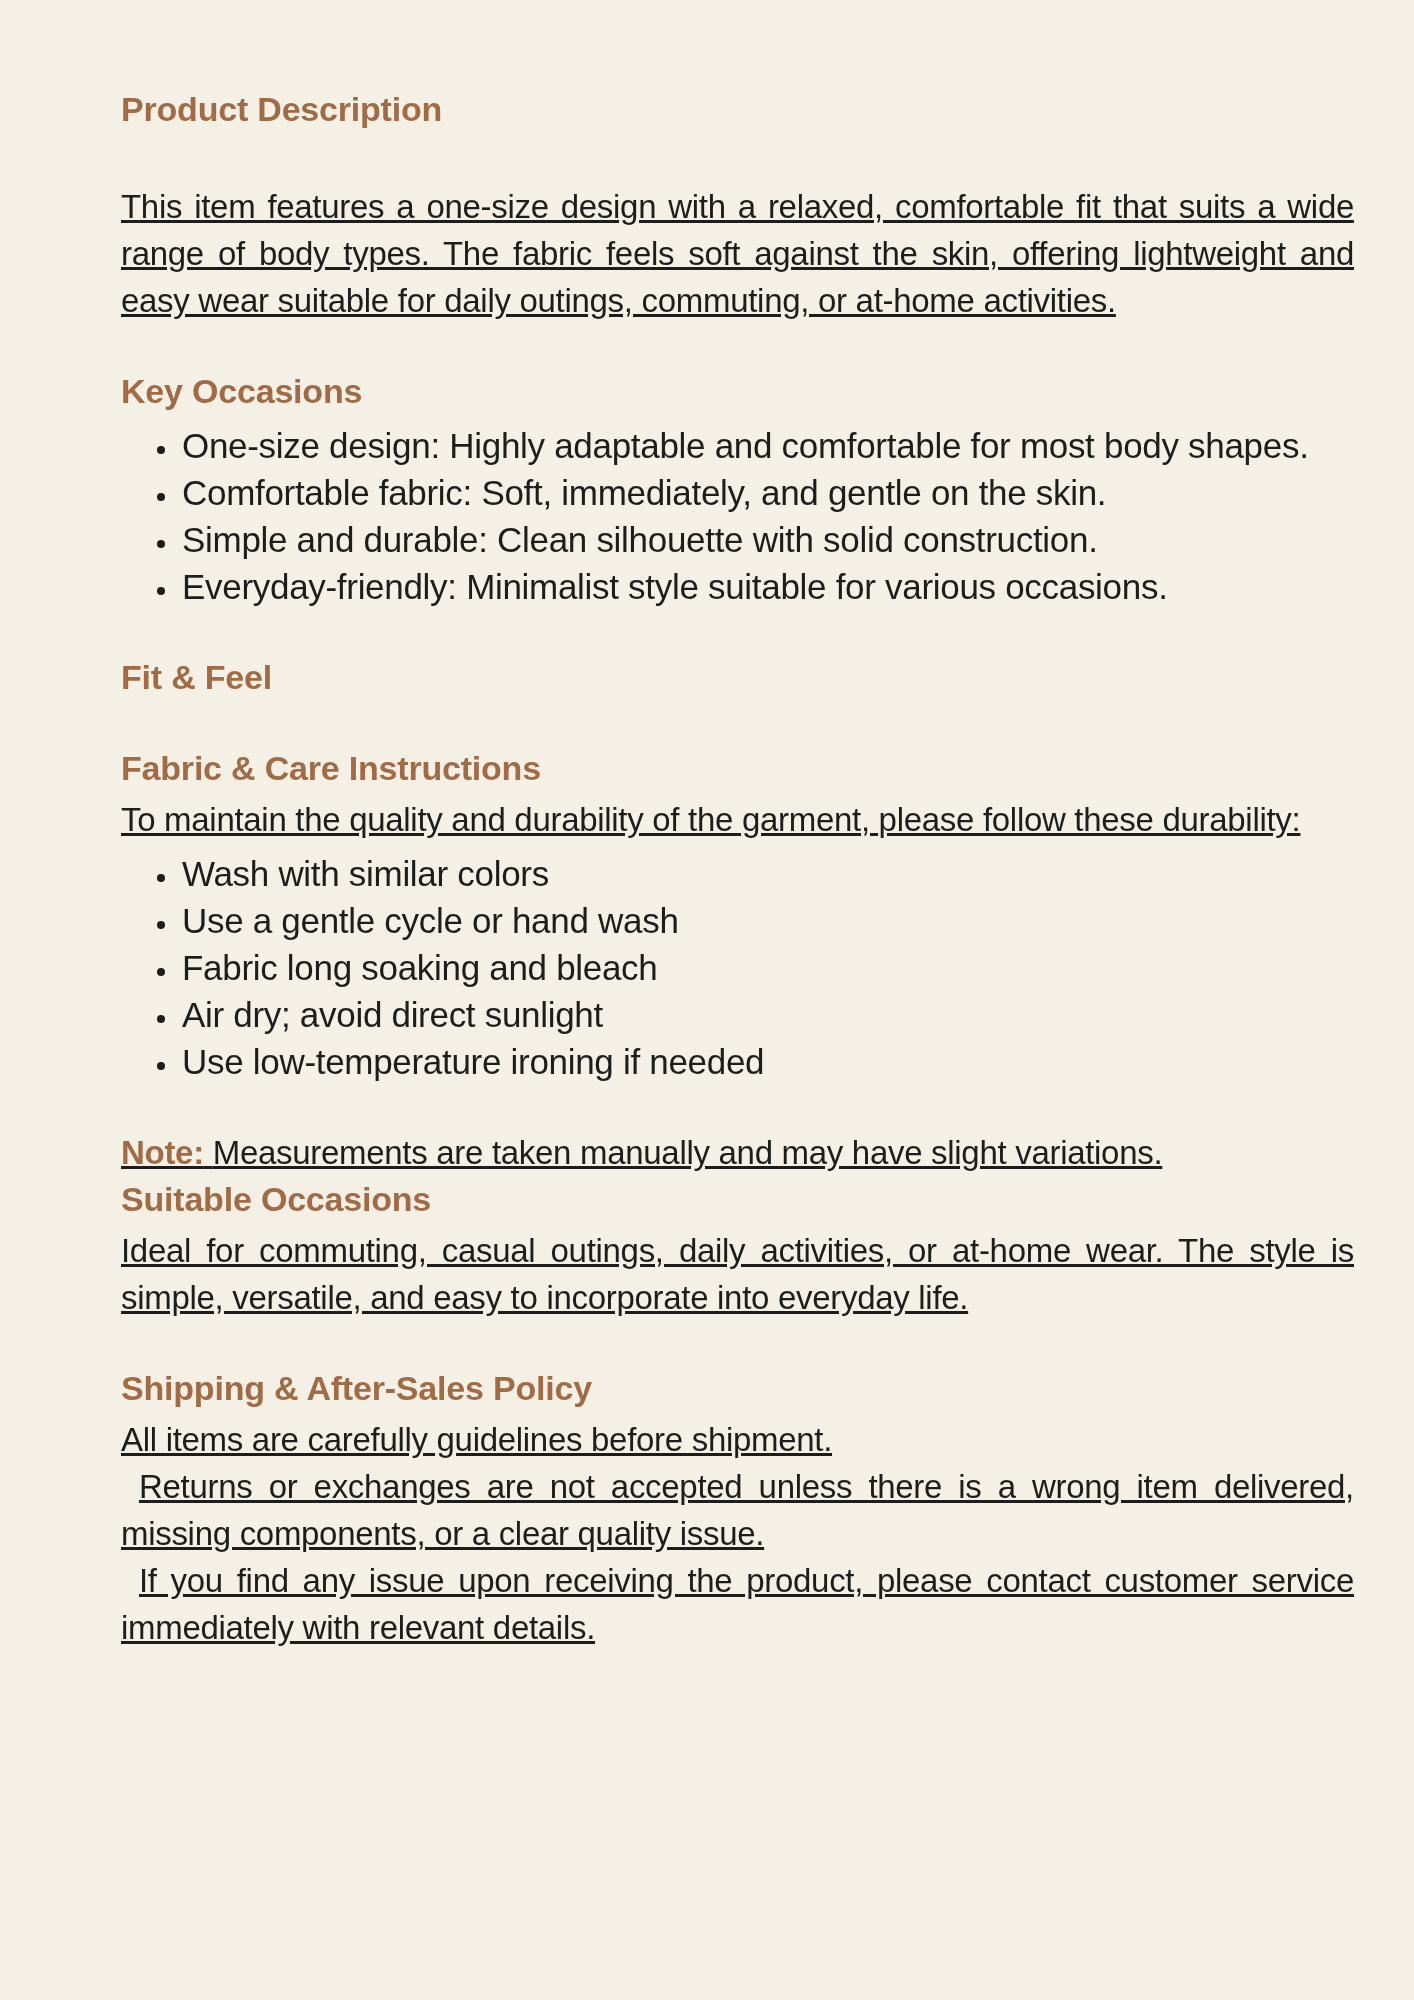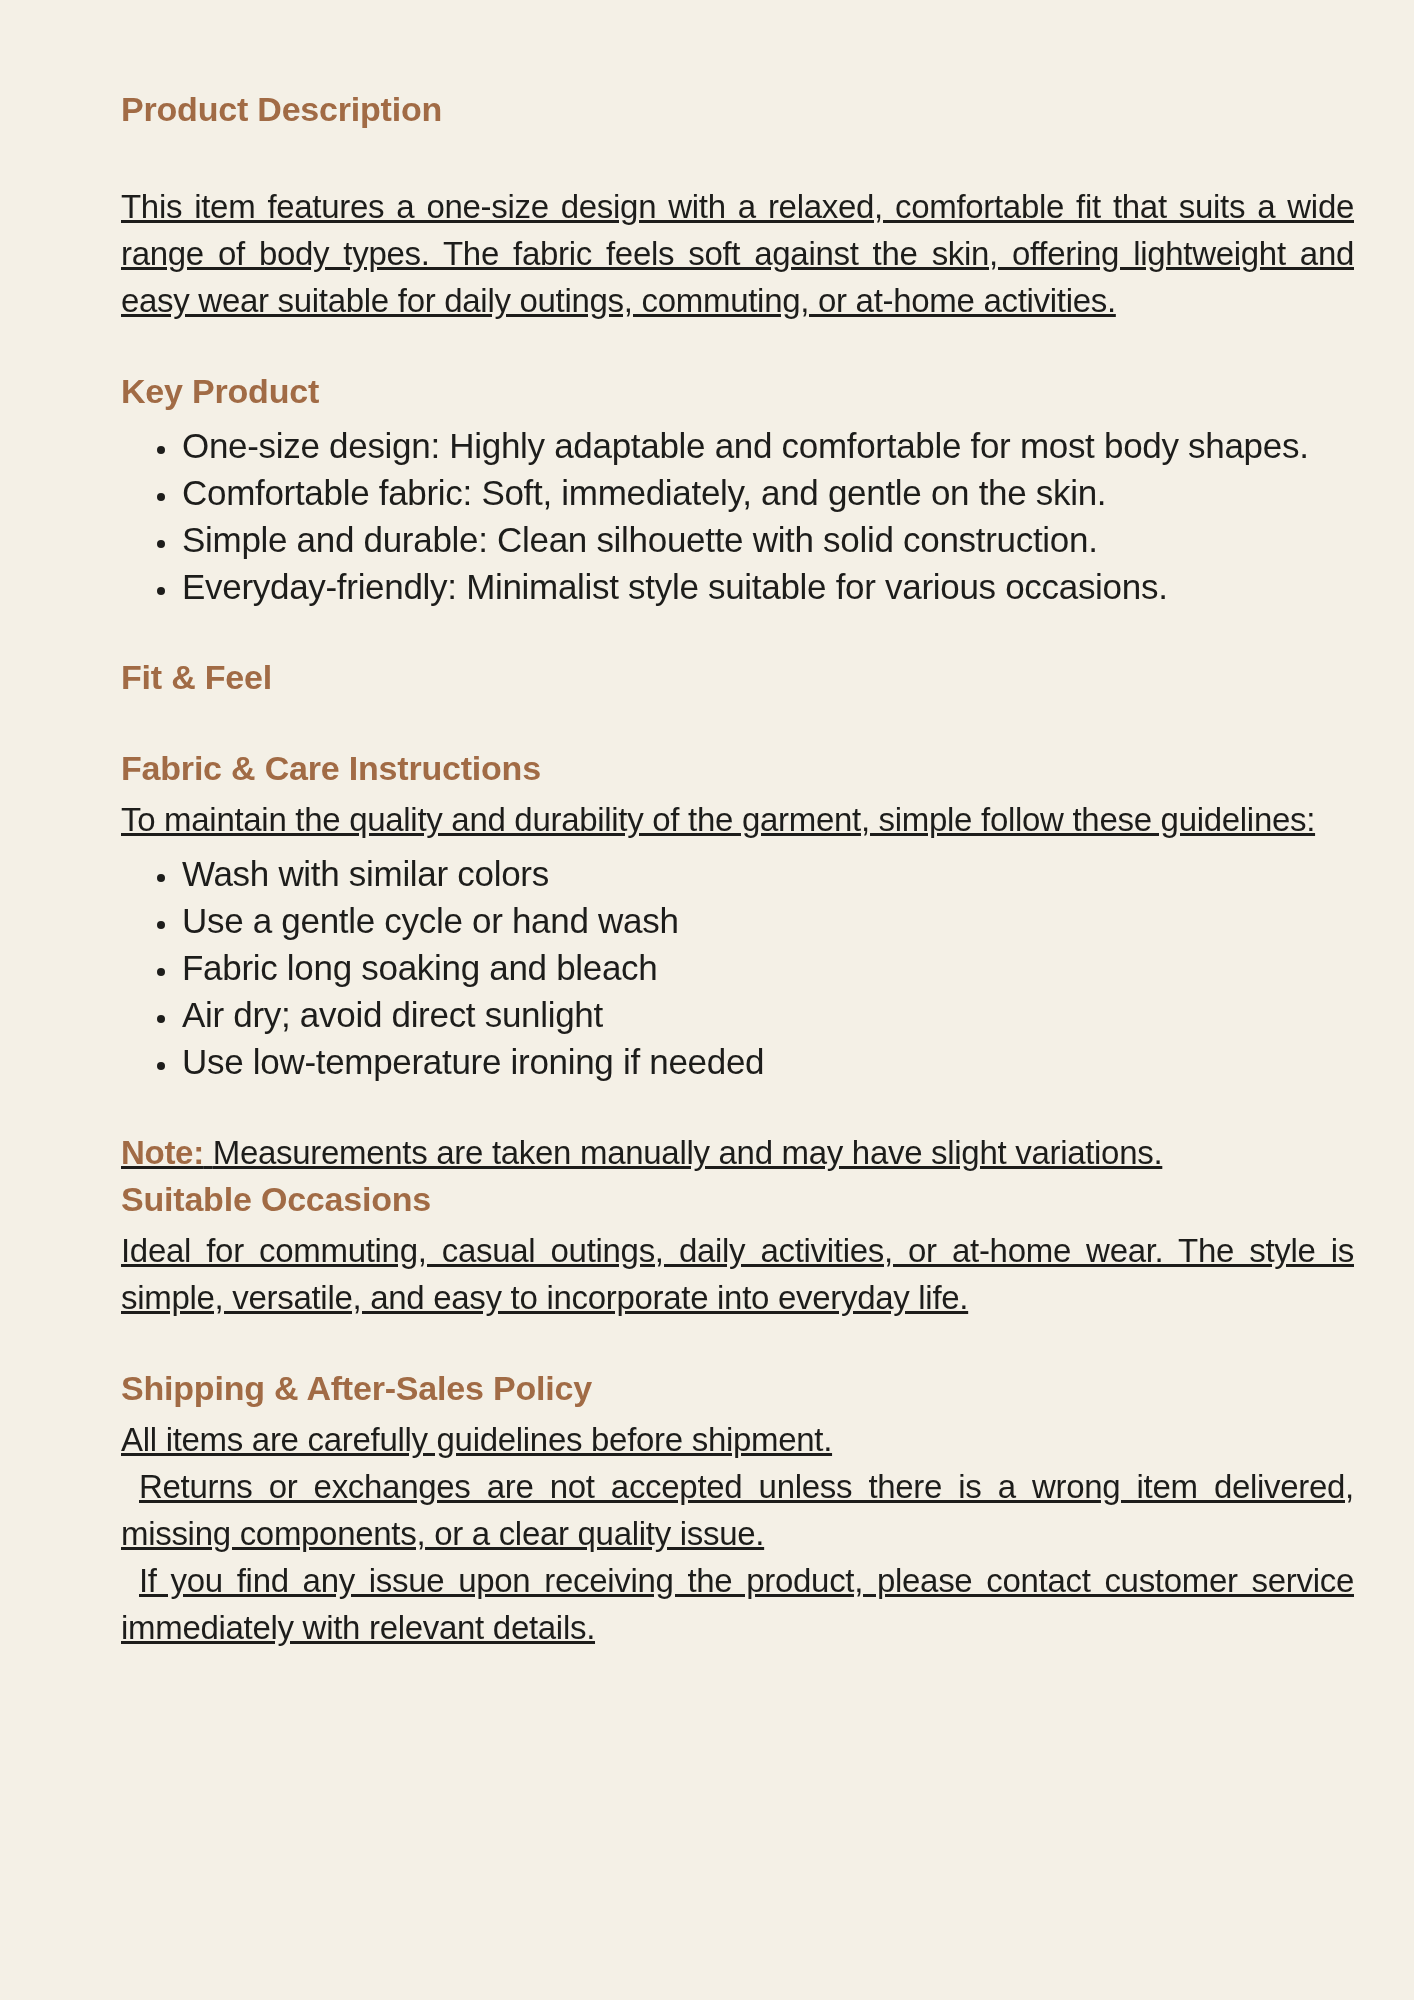--- a/index.html
+++ b/index.html
@@ -59,32 +59,32 @@
   .indent { text-indent: 18px; }
 </style>
 </head>
 <body>
 
 <div class="page">
 
   <h2 class="heading">Product Description</h2>
   <p class="para mt-blank">This item features a one-size design with a relaxed, comfortable fit that suits a wide range of body types. The fabric feels soft against the skin, offering lightweight and easy wear suitable for daily outings, commuting, or at-home activities.</p>
 
-  <h2 class="heading mt-section">Key Product</h2>
+  <h2 class="heading mt-section">Key Occasions</h2>
   <ul class="bullets">
     <li>One-size design: Highly adaptable and comfortable for most body shapes.</li>
     <li>Comfortable fabric: Soft, immediately, and gentle on the skin.</li>
     <li>Simple and durable: Clean silhouette with solid construction.</li>
     <li>Everyday-friendly: Minimalist style suitable for various occasions.</li>
   </ul>
 
   <h2 class="heading mt-section">Fit &amp; Feel</h2>
 
   <h2 class="heading mt-section">Fabric &amp; Care Instructions</h2>
-  <p class="para mt-small">To maintain the quality and durability of the garment, simple follow these guidelines:</p>
+  <p class="para mt-small">To maintain the quality and durability of the garment, please follow these durability:</p>
   <ul class="bullets">
     <li>Wash with similar colors</li>
     <li>Use a gentle cycle or hand wash</li>
     <li>Fabric long soaking and bleach</li>
     <li>Air dry; avoid direct sunlight</li>
     <li>Use low-temperature ironing if needed</li>
   </ul>
 
   <p class="para mt-section"><span class="note-label">Note:</span> <span>Measurements are taken manually and may have slight variations.</span></p>
 

